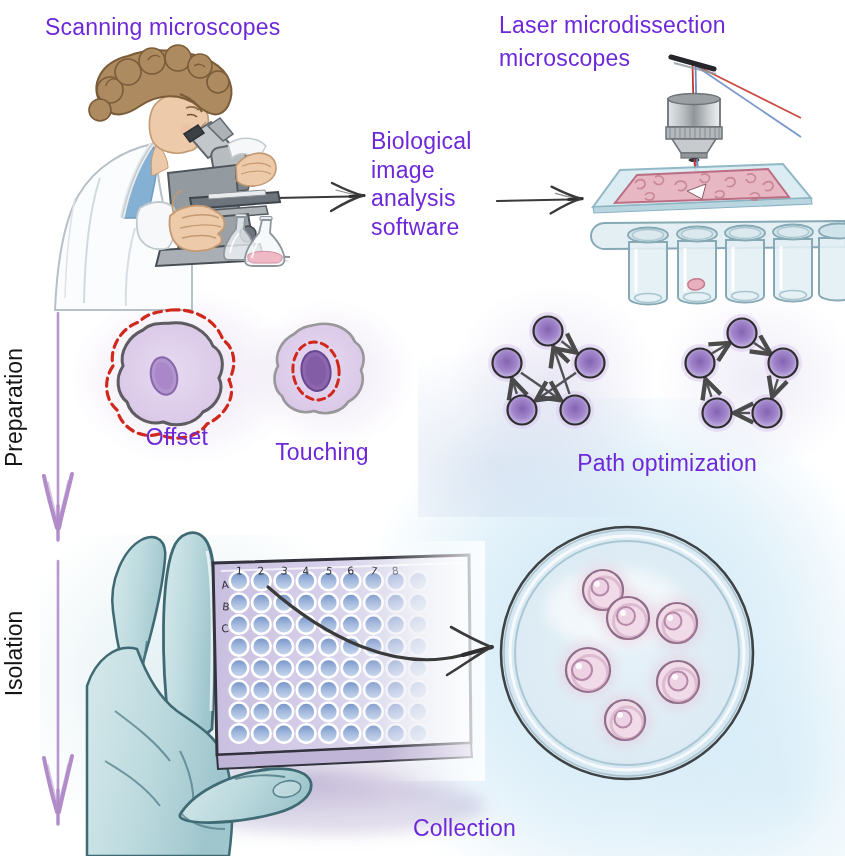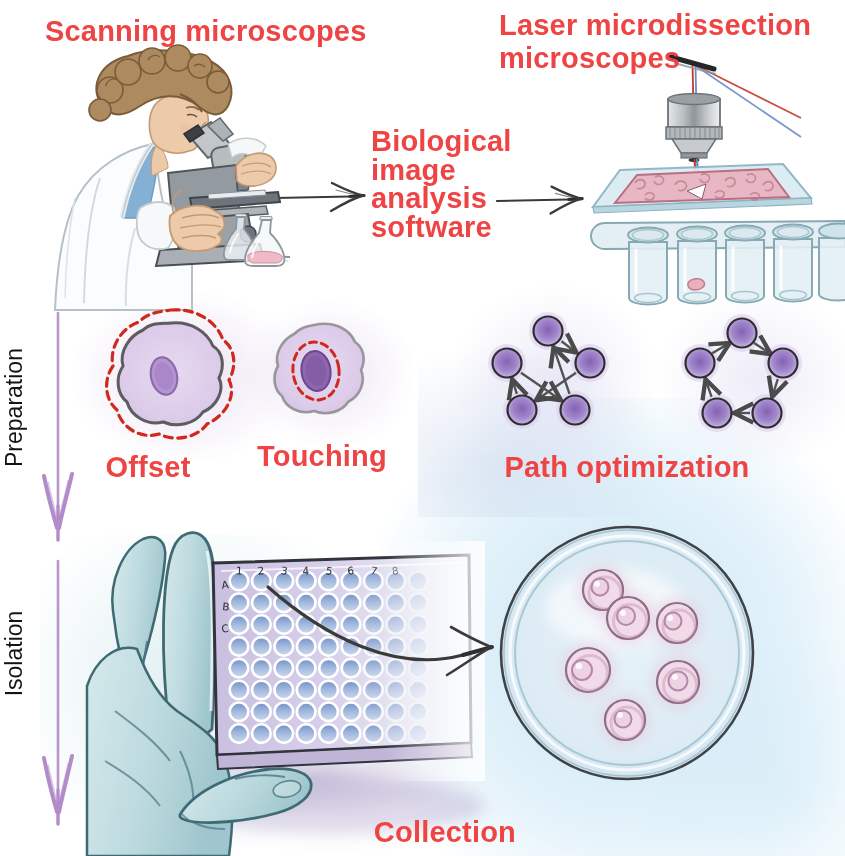--- a/index.html
+++ b/index.html
@@ -18,31 +18,31 @@
     background:radial-gradient(ellipse, rgba(223,209,236,0.65), rgba(223,209,236,0) 70%);}
   #wash-touch{left:243px;top:298px;width:175px;height:152px;
     background:radial-gradient(ellipse, rgba(223,209,236,0.55), rgba(223,209,236,0) 70%);}
   #wash-nodesL{left:452px;top:285px;width:205px;height:190px;
     background:radial-gradient(ellipse, rgba(224,220,240,0.6), rgba(224,220,240,0) 72%);}
   #wash-nodesR{left:658px;top:290px;width:200px;height:178px;
     background:radial-gradient(ellipse, rgba(224,220,240,0.55), rgba(224,220,240,0) 72%);}
   #wash-graphblue{left:418px;top:345px;width:255px;height:172px;
     background:radial-gradient(ellipse at 30% 70%, rgba(198,212,234,0.5), rgba(198,212,234,0) 70%);}
 
-  .lbl{position:absolute;font-size:29px;line-height:1.25;color:#ef4444;letter-spacing:.2px;z-index:5;font-weight:bold;}
+  .lbl{position:absolute;font-size:23px;line-height:1.25;color:#6d28d9;letter-spacing:.2px;z-index:5;}
   #scanning-title{left:45px;top:13px;}
   #lmd-title{left:499px;top:9px;line-height:33px;}
   #software-text{left:371px;top:127px;line-height:28.5px;}
   .rail-label{position:absolute;width:220px;text-align:center;font-size:23px;color:#141414;
               transform:rotate(-90deg);z-index:5;}
   #prep-label{left:-96px;top:394px;}
   #iso-label{left:-96px;top:640px;}
-  #offset-label{left:88px;top:449px;width:120px;text-align:center;}
+  #offset-label{left:88px;top:423px;width:120px;text-align:right;}
   #touching-label{left:252px;top:438px;width:140px;text-align:center;}
-  #path-label{left:497px;top:449px;width:260px;text-align:center;}
+  #path-label{left:497px;top:449px;width:260px;text-align:right;}
   #collection-label{left:296px;top:814px;width:220px;text-align:right;}
 
   svg.art{position:absolute;z-index:4;overflow:visible;}
   #scientist{left:40px;top:48px;}
   #lmd-scope{left:575px;top:55px;}
   #arrow1{left:272px;top:178px;}
   #arrow2{left:494px;top:181px;}
   #prep-arrow{left:38px;top:310px;}
   #iso-arrow{left:38px;top:558px;}
   #offset-cell{left:95px;top:308px;}

